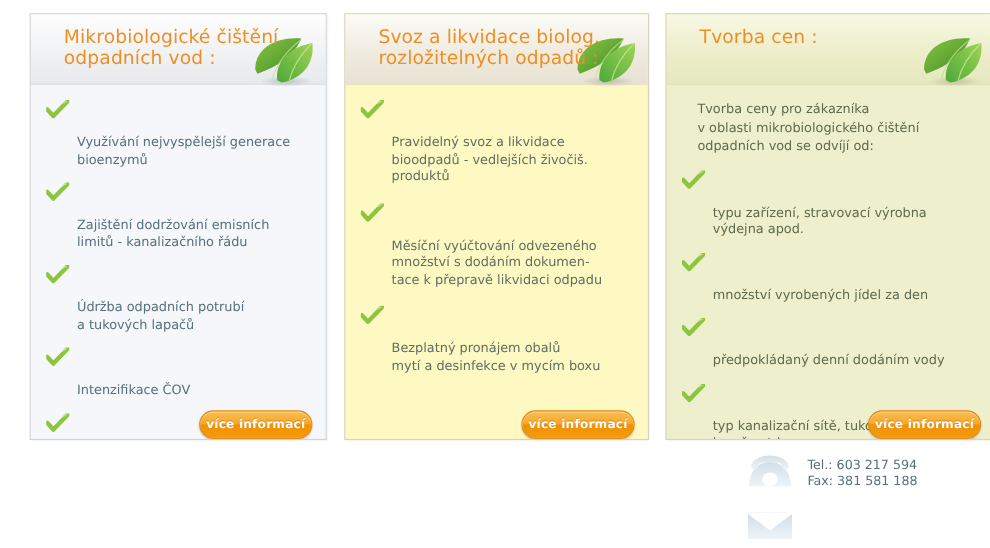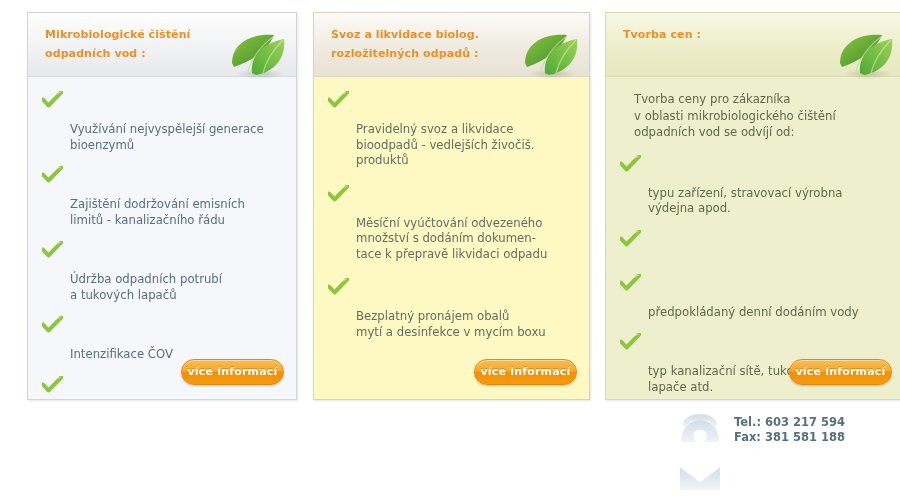--- a/index.html
+++ b/index.html
@@ -46,24 +46,24 @@
     background: linear-gradient(to bottom, #fcfbf7 0%, #efeade 60%, #e8e2d3 100%);
     border-bottom-color: #ddd7c8;
   }
   .p3 .panel-head {
     background: linear-gradient(to bottom, #f7f8e4 0%, #ecedc8 60%, #e6e8c0 100%);
     border-bottom-color: #dbdcb4;
   }
 
   .panel-title {
     position: absolute;
-    left: 17px;
+    left: 30px;
     top: 12px;
-    font-size: 11px;
-    font-weight: bold;
+    font-size: 17px;
+    font-weight: normal;
     color: #ef8f22;
     line-height: 19px;
     letter-spacing: 0.1px;
     white-space: pre-line;
     z-index: 2;
   }
 
   .leaf-logo {
     position: absolute;
     right: 4px;
@@ -108,21 +108,21 @@
     color: #5e6a4e;
     white-space: pre-line;
     margin-bottom: 14px;
     margin-left: 16px;
   }
 
   
   .more-btn {
     position: absolute;
     right: 12px;
-    bottom: 14px;
+    bottom: 0;
     width: 103px;
     height: 26px;
     border-radius: 13px;
     border: 1px solid #e08a12;
     background: linear-gradient(to bottom, #fbbd4e 0%, #f6a92f 45%, #f29100 52%, #f49a12 100%);
     box-shadow: 0 1px 2px rgba(0,0,0,0.22), inset 0 1px 0 rgba(255,255,255,0.45);
     color: #ffffff;
     font-size: 11px;
     font-weight: bold;
     line-height: 24px;
@@ -149,21 +149,20 @@
     height: 34px;
     flex: 0 0 48px;
     margin-right: 10px;
   }
   .contact-text {
     font-size: 11.5px;
     line-height: 14.5px;
     color: #56707f;
     white-space: pre-line;
     padding-top: 3px;
-    font-weight: bold;
   }
 </style>
 </head>
 <body>
 
 <div class="stage">
 
   <div class="panel p1">
     <div class="panel-head">
       <div class="panel-title">Mikrobiologické čištění
@@ -331,20 +330,21 @@
             <path d="M19.5 1 L16.5 0.5 L14 4" fill="#cfe39b" opacity="0.9"></path>
           </svg>
           <span>typu zařízení, stravovací výrobna
 výdejna apod.</span>
         </li>
         <li>
           <svg class="check" viewBox="0 0 21 17">
             <path d="M1 8.5 L6.5 14.5 L19.5 1" stroke="#8cc63f" stroke-width="4" fill="none" stroke-linecap="round" stroke-linejoin="round"></path>
             <path d="M19.5 1 L16.5 0.5 L14 4" fill="#cfe39b" opacity="0.9"></path>
           </svg>
+          <span>množství vyrobených jídel za den</span>
         </li>
         <li>
           <svg class="check" viewBox="0 0 21 17">
             <path d="M1 8.5 L6.5 14.5 L19.5 1" stroke="#8cc63f" stroke-width="4" fill="none" stroke-linecap="round" stroke-linejoin="round"></path>
             <path d="M19.5 1 L16.5 0.5 L14 4" fill="#cfe39b" opacity="0.9"></path>
           </svg>
           <span>předpokládaný denní dodáním vody</span>
         </li>
         <li>
           <svg class="check" viewBox="0 0 21 17">

